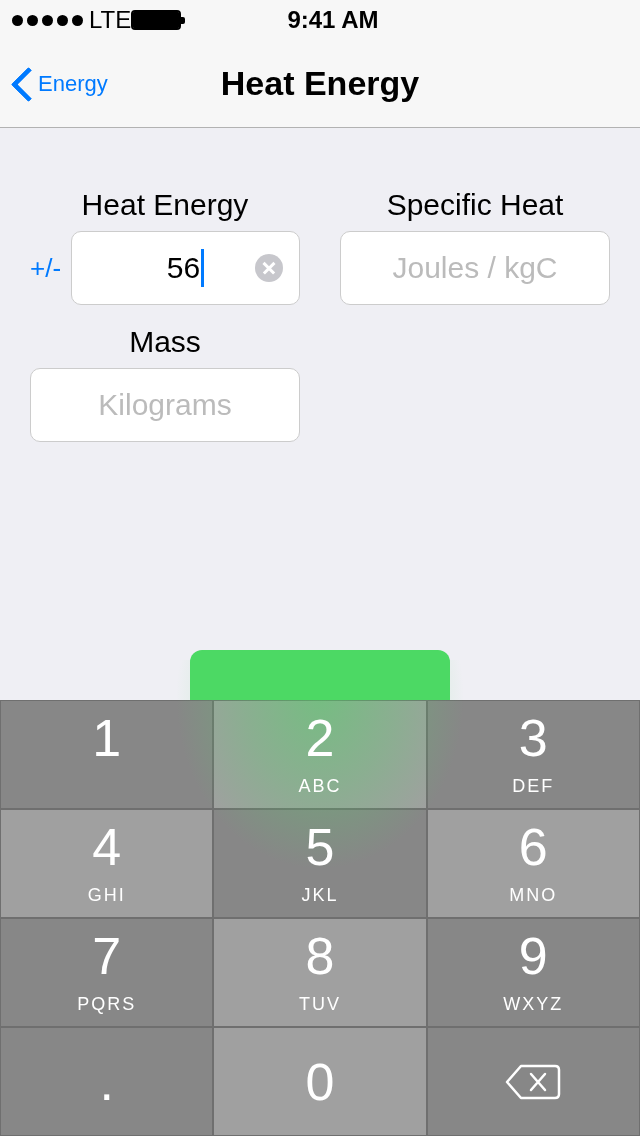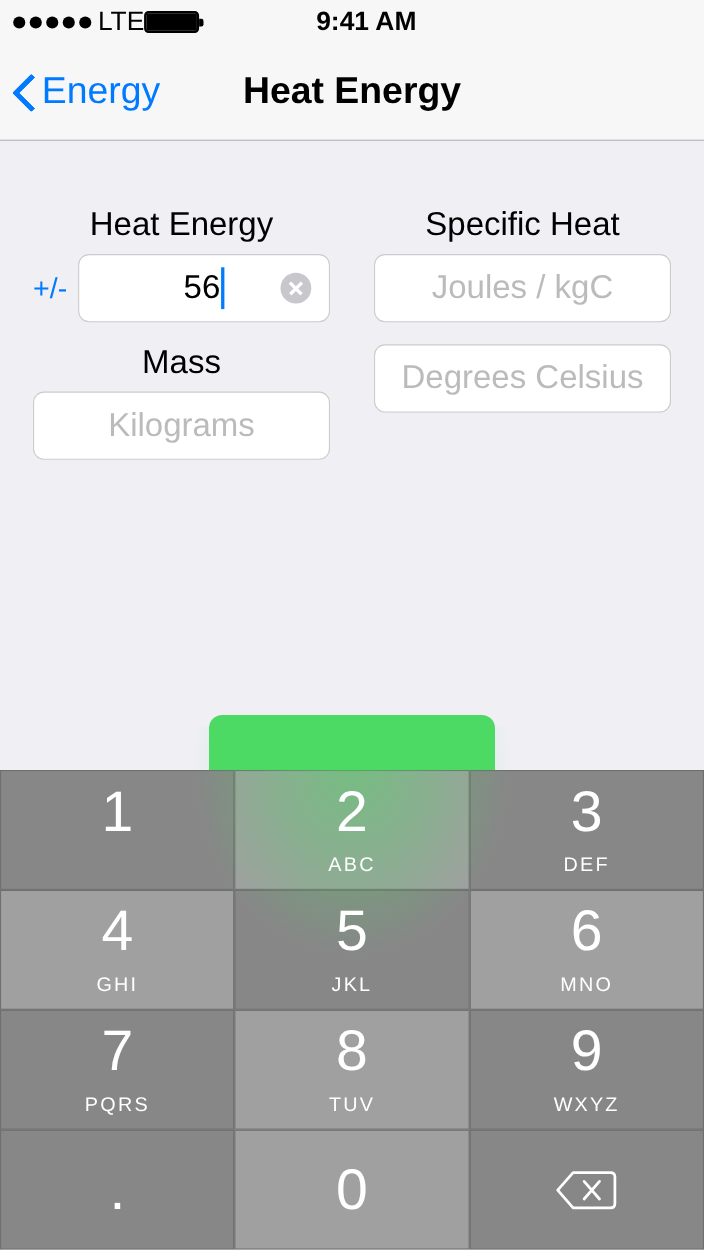--- a/index.html
+++ b/index.html
@@ -41,21 +41,21 @@
       height: 88px;
       background: #f7f7f7;
       border-bottom: 1px solid #b2b2b2;
       display: flex;
       align-items: center;
       position: relative;
       padding: 0 10px;
     }
     .back-btn {
       display: flex; align-items: center;
-      color: #007aff; font-size: 34px; font-weight: 400;
+      color: #007aff; font-size: 22px; font-weight: 400;
       gap: 4px;
     }
     .chevron-left {
       width: 24px; height: 40px;
       position: relative;
     }
     .chevron-left::before {
       content: "";
       position: absolute;
       width: 20px; height: 20px;
@@ -82,21 +82,21 @@
       font-size: 30px; color: #000; font-weight: 400;
       margin-bottom: 10px;
       line-height: 1.1;
     }
     .input-row { display: flex; align-items: center; justify-content: center; gap: 10px; }
     .sign-btn {
       color: #007aff; font-size: 26px; font-weight: 400;
     }
     .input-box {
       flex: 1;
-      height: 62px;
+      height: 74px;
       border: 1px solid #ccc;
       border-radius: 10px;
       background: #fff;
       display: flex;
       align-items: center;
       padding: 0 16px;
       position: relative;
     }
     .input-box.full { width: 100%; }
     .input-text {
@@ -221,23 +221,20 @@
   </div>
 
   <div class="field-group">
     <div class="field-label">Mass</div>
     <div class="input-box full">
       <span class="input-placeholder">Kilograms</span>
     </div>
   </div>
 
   <div class="field-group">
-    <div class="input-box full">
-      <span class="input-placeholder">Degrees Celsius</span>
-    </div>
   </div>
 </div>
 
 <div class="green-btn"></div>
 
 <div class="keypad">
   <div class="key key-dark">
     <span class="key-digit">1</span>
     <span class="key-letters">&nbsp;</span>
   </div>

